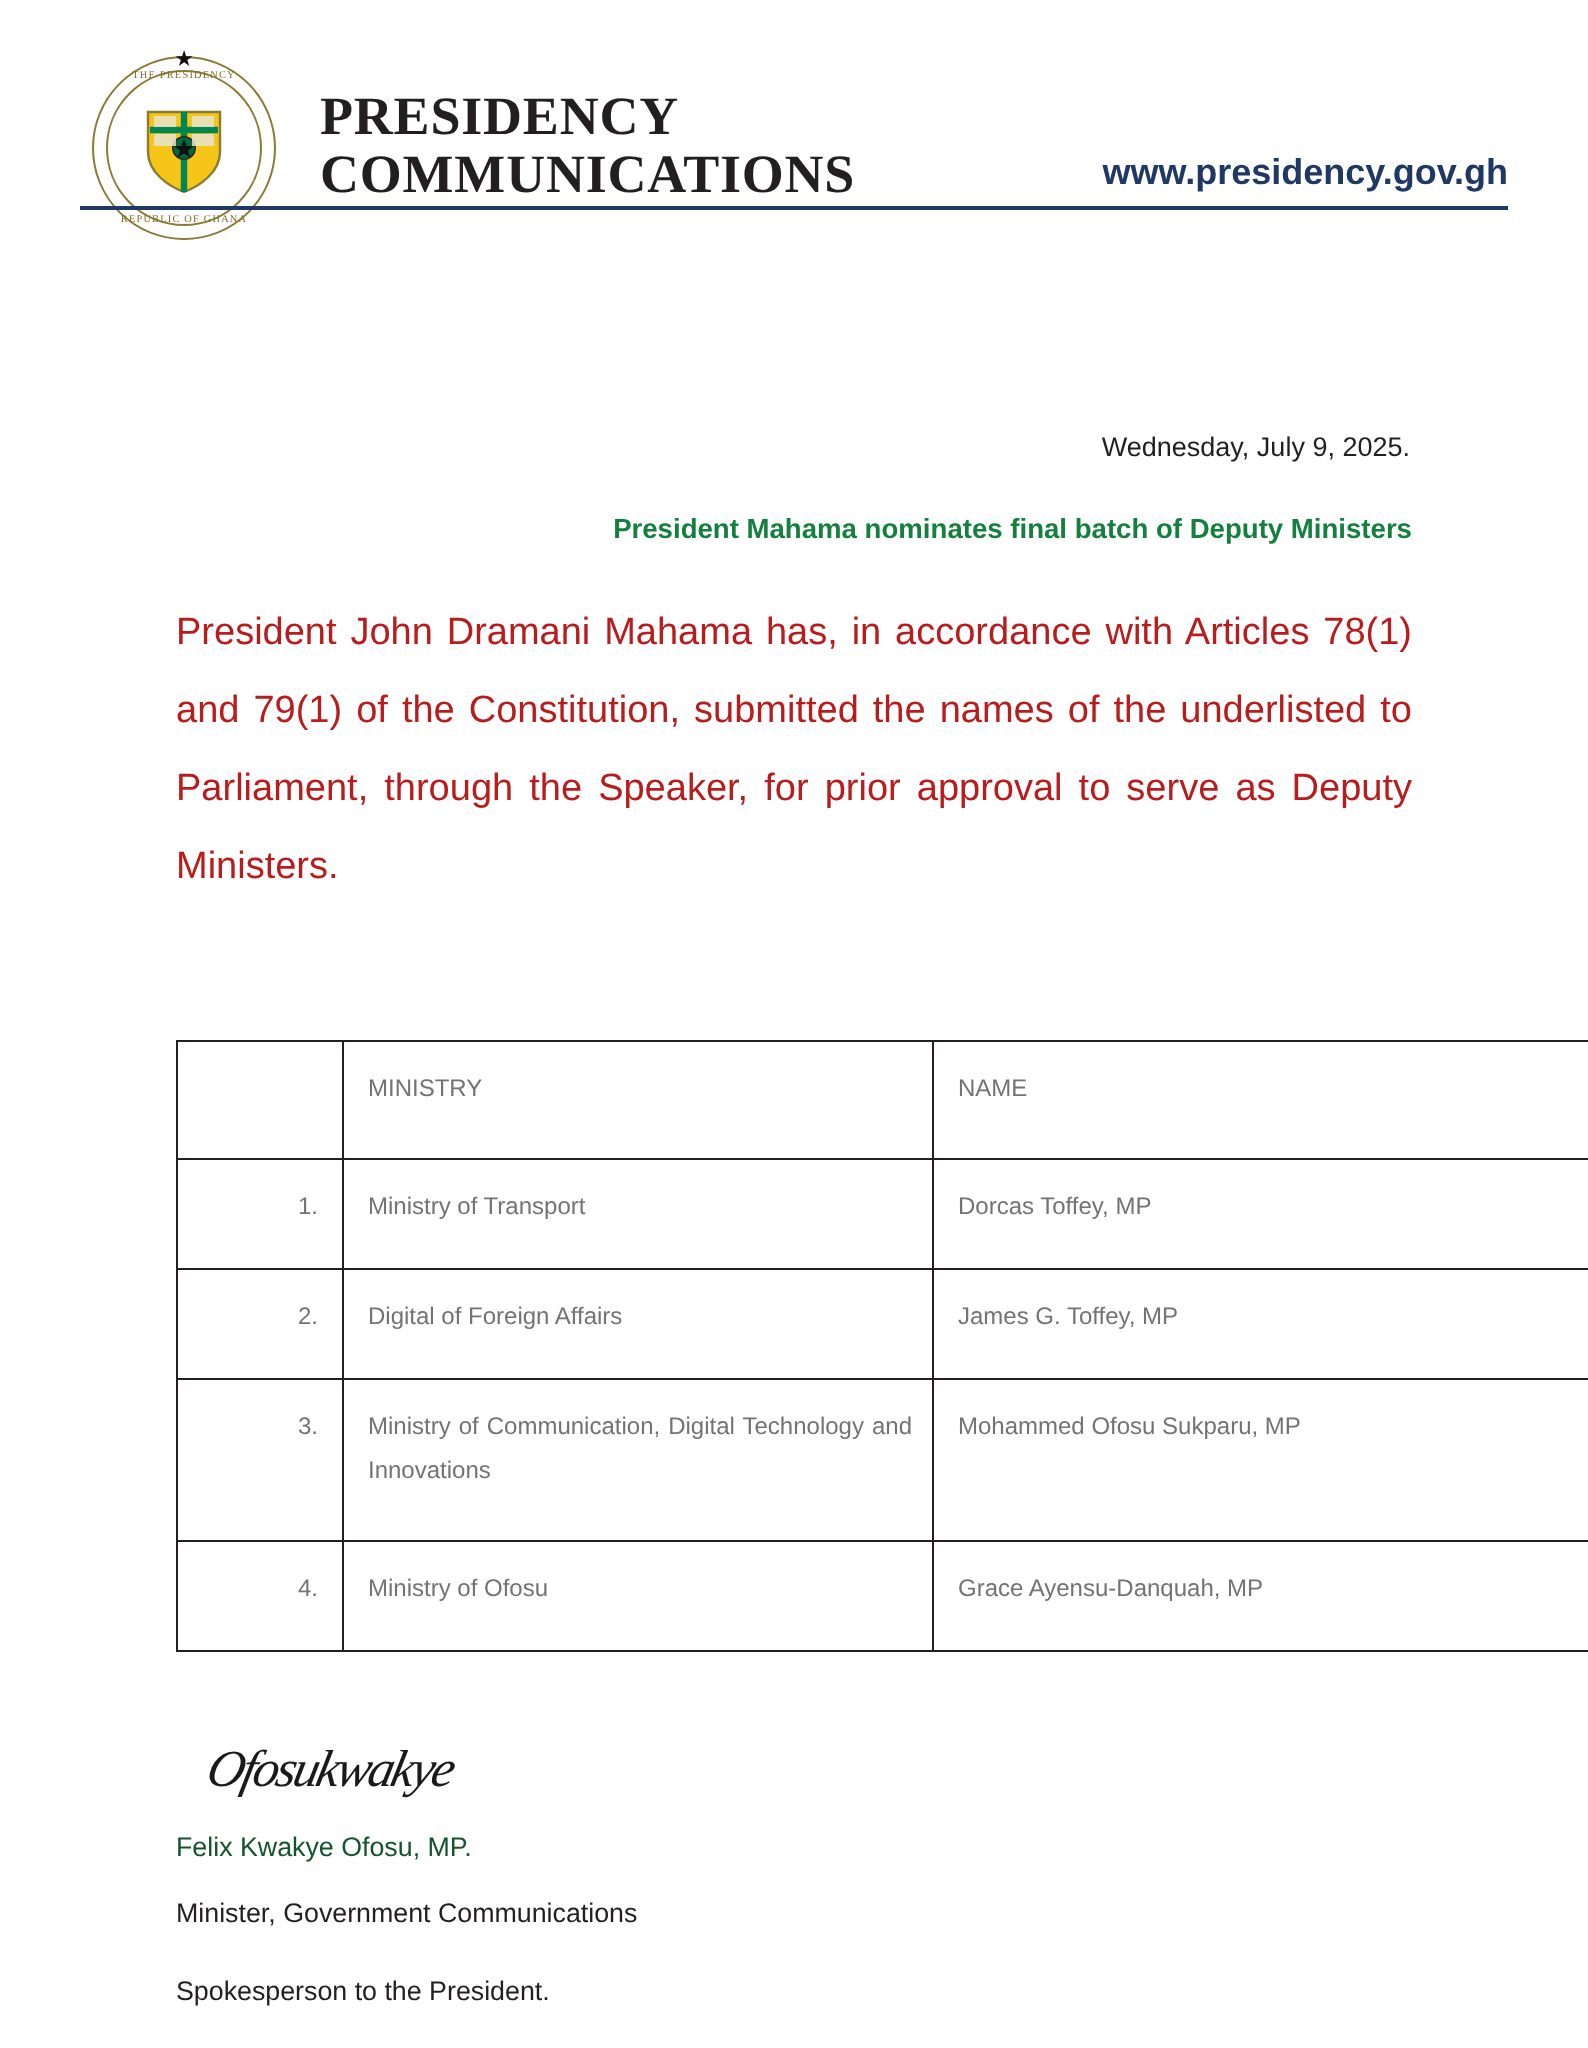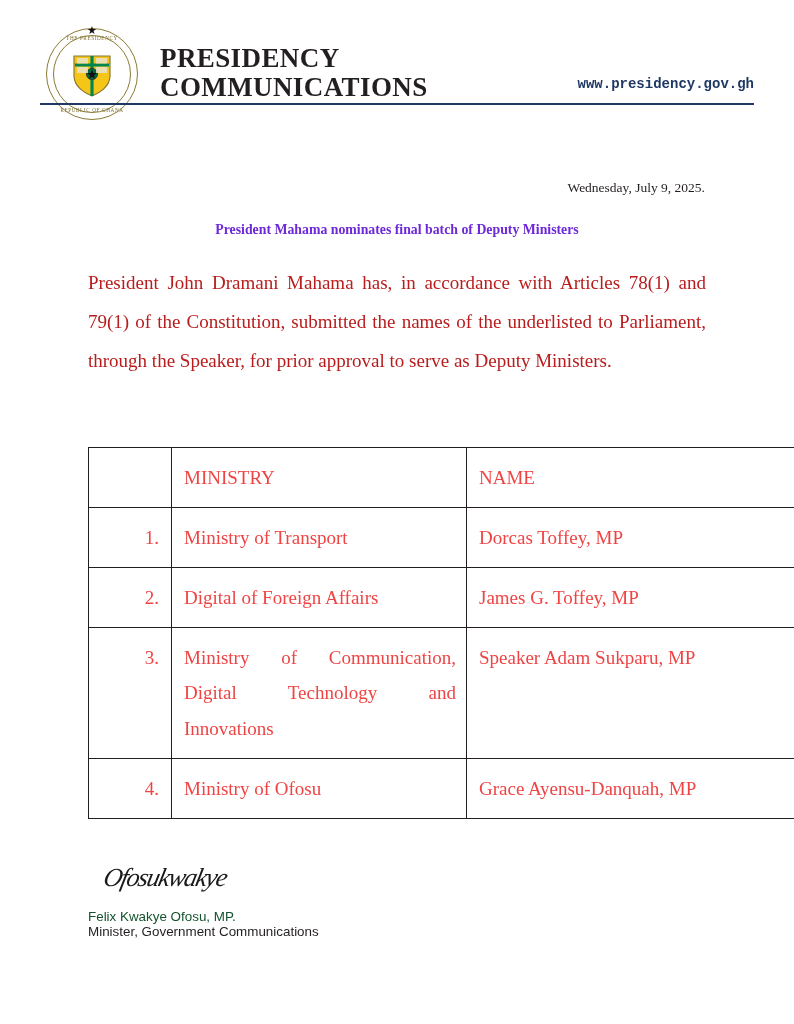--- a/index.html
+++ b/index.html
@@ -105,76 +105,75 @@
     color: #231f20;
     line-height: 1.06;
   }
   .masthead .line1 { font-size: 27px; }
   .masthead .line2 { font-size: 27px; }
 
   .url {
     position: absolute;
     right: 40px;
     top: 76px;
-    font-size: 14px;
+    font-size: 18px;
     font-weight: bold;
     color: #1f3864;
-    font-family: Liberation Mono, monospace;
+    font-family: Liberation Sans, sans-serif;
   }
 
   .rule {
     position: absolute;
     left: 40px;
     right: 40px;
     top: 103px;
     height: 2px;
     background: #1f3864;
   }
 
   
   .content {
     padding: 0 88px;
-    margin-top: 60px;
-    font-family: Liberation Serif, serif;
+    margin-top: 96px;
   }
 
   .date {
     text-align: right;
     font-size: 13.5px;
     color: #231f20;
     margin-right: 1px;
   }
 
   .headline {
-    text-align: center;
+    text-align: right;
     font-size: 13.8px;
     font-weight: bold;
     margin-top: 26px;
-    color: #6d28d9;
+    color: #15803d;
   }
 
   .para {
     margin-top: 26px;
     font-size: 19px;
     line-height: 2.05;
     text-align: justify;
     color: #b91c1c;
   }
 
   
   table.noms {
     margin-top: 66px;
     border-collapse: collapse;
     width: 635px;
     table-layout: fixed;
   }
   table.noms td {
     border: 1px solid #231f20;
-    font-size: 19px;
-    color: #ef4444;
+    font-size: 12px;
+    color: #737373;
     vertical-align: top;
     padding: 12px 10px 12px 12px;
     line-height: 1.85;
   }
   table.noms td.num {
     width: 58px;
     text-align: right;
     padding-right: 12px;
   }
   table.noms td.ministry {
@@ -216,20 +215,21 @@
     letter-spacing: -1.5px;
     line-height: 1;
   }
 
   .sig-name {
     margin-top: 10px;
     font-size: 13.4px;
     color: #14532d;
   }
   .sig-role {
+    margin-top: 18px;
     font-size: 13.4px;
     color: #231f20;
   }
   .sig-spokesperson {
     margin-top: 24px;
     font-size: 13.4px;
     color: #231f20;
   }
 </style>
 </head>
@@ -292,32 +292,33 @@
           <td class="name">Dorcas Toffey, MP</td>
         </tr>
         <tr class="r2">
           <td class="num">2.</td>
           <td class="ministry">Digital of Foreign Affairs</td>
           <td class="name">James G. Toffey, MP</td>
         </tr>
         <tr class="r3">
           <td class="num">3.</td>
           <td class="ministry">Ministry of Communication, Digital Technology and Innovations</td>
-          <td class="name">Speaker Adam Sukparu, MP</td>
+          <td class="name">Mohammed Ofosu Sukparu, MP</td>
         </tr>
         <tr class="r4">
           <td class="num">4.</td>
           <td class="ministry">Ministry of Ofosu</td>
           <td class="name">Grace Ayensu-Danquah, MP</td>
         </tr>
       </tbody>
     </table>
   </div>
 
   <div class="sig-area">
     <div class="signature">
       <div class="sig-line">Ofosukwakye</div>
     </div>
     <div class="sig-name">Felix Kwakye Ofosu, MP.</div>
     <div class="sig-role">Minister, Government Communications</div>
+    <div class="sig-spokesperson">Spokesperson to the President.</div>
   </div>
 
 </div>
 
 </body></html>

